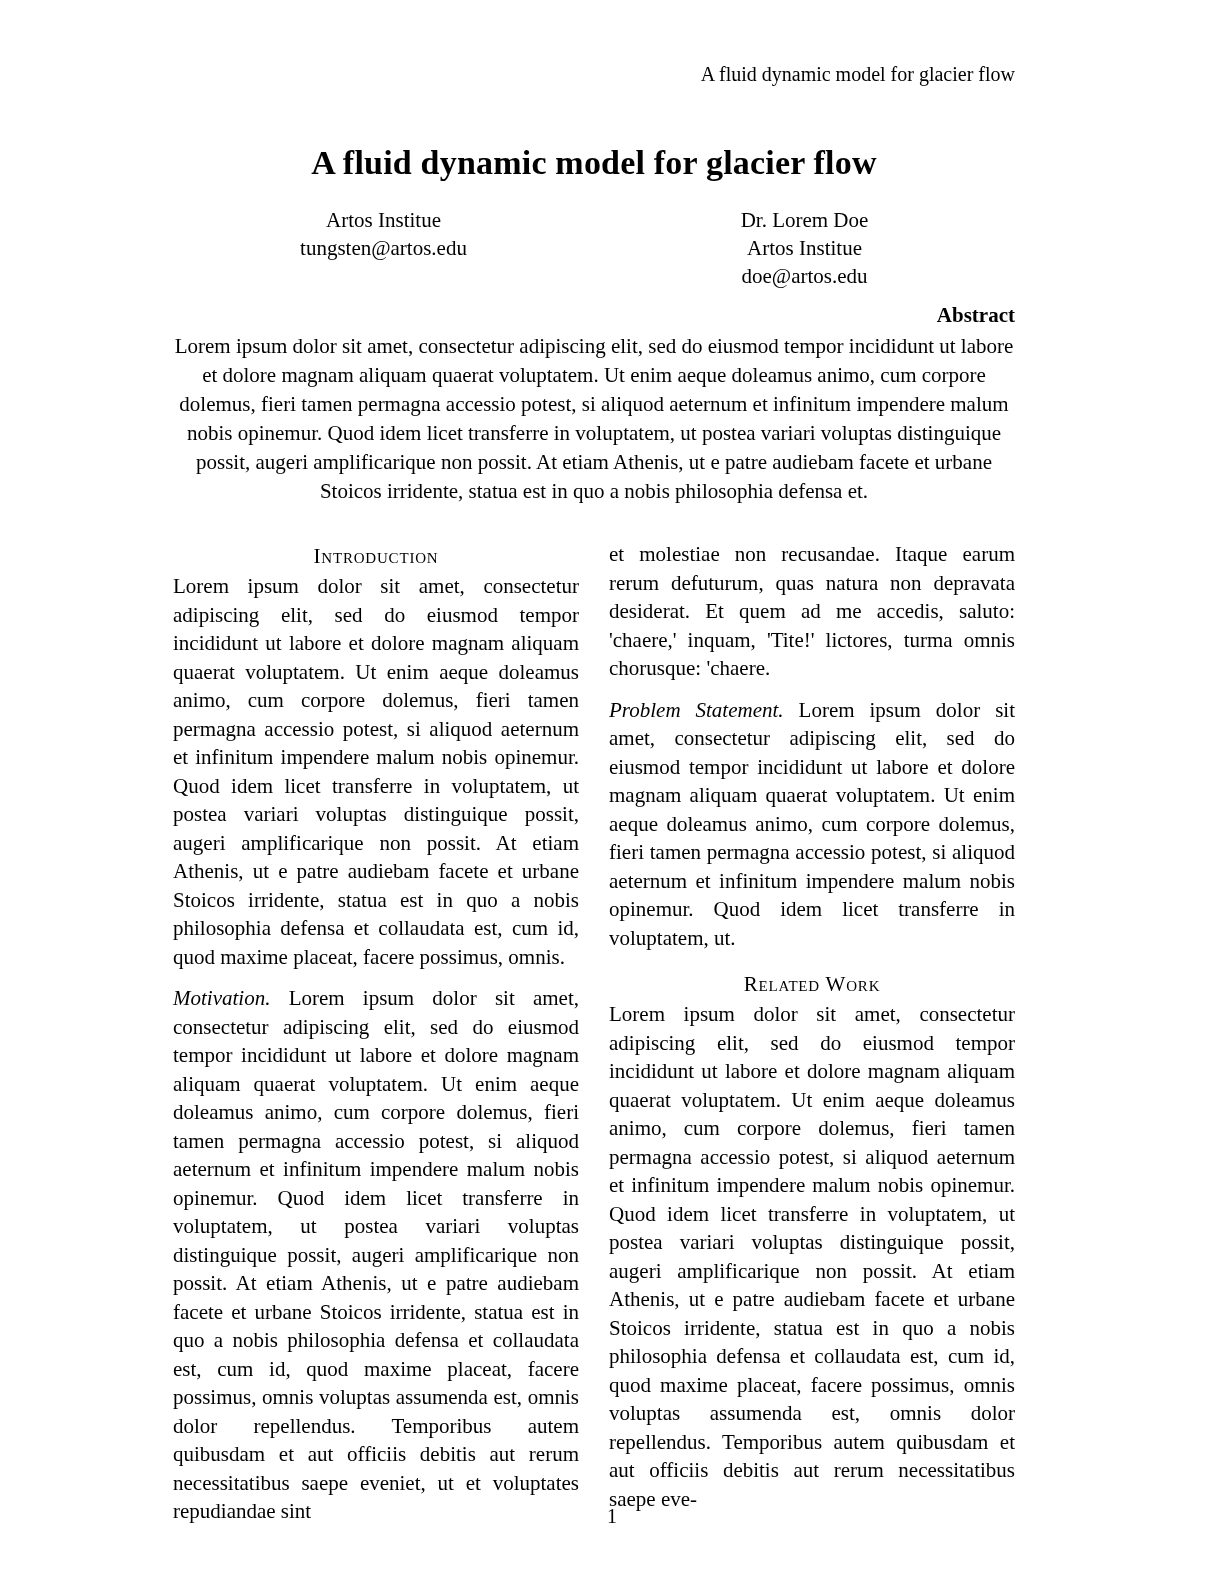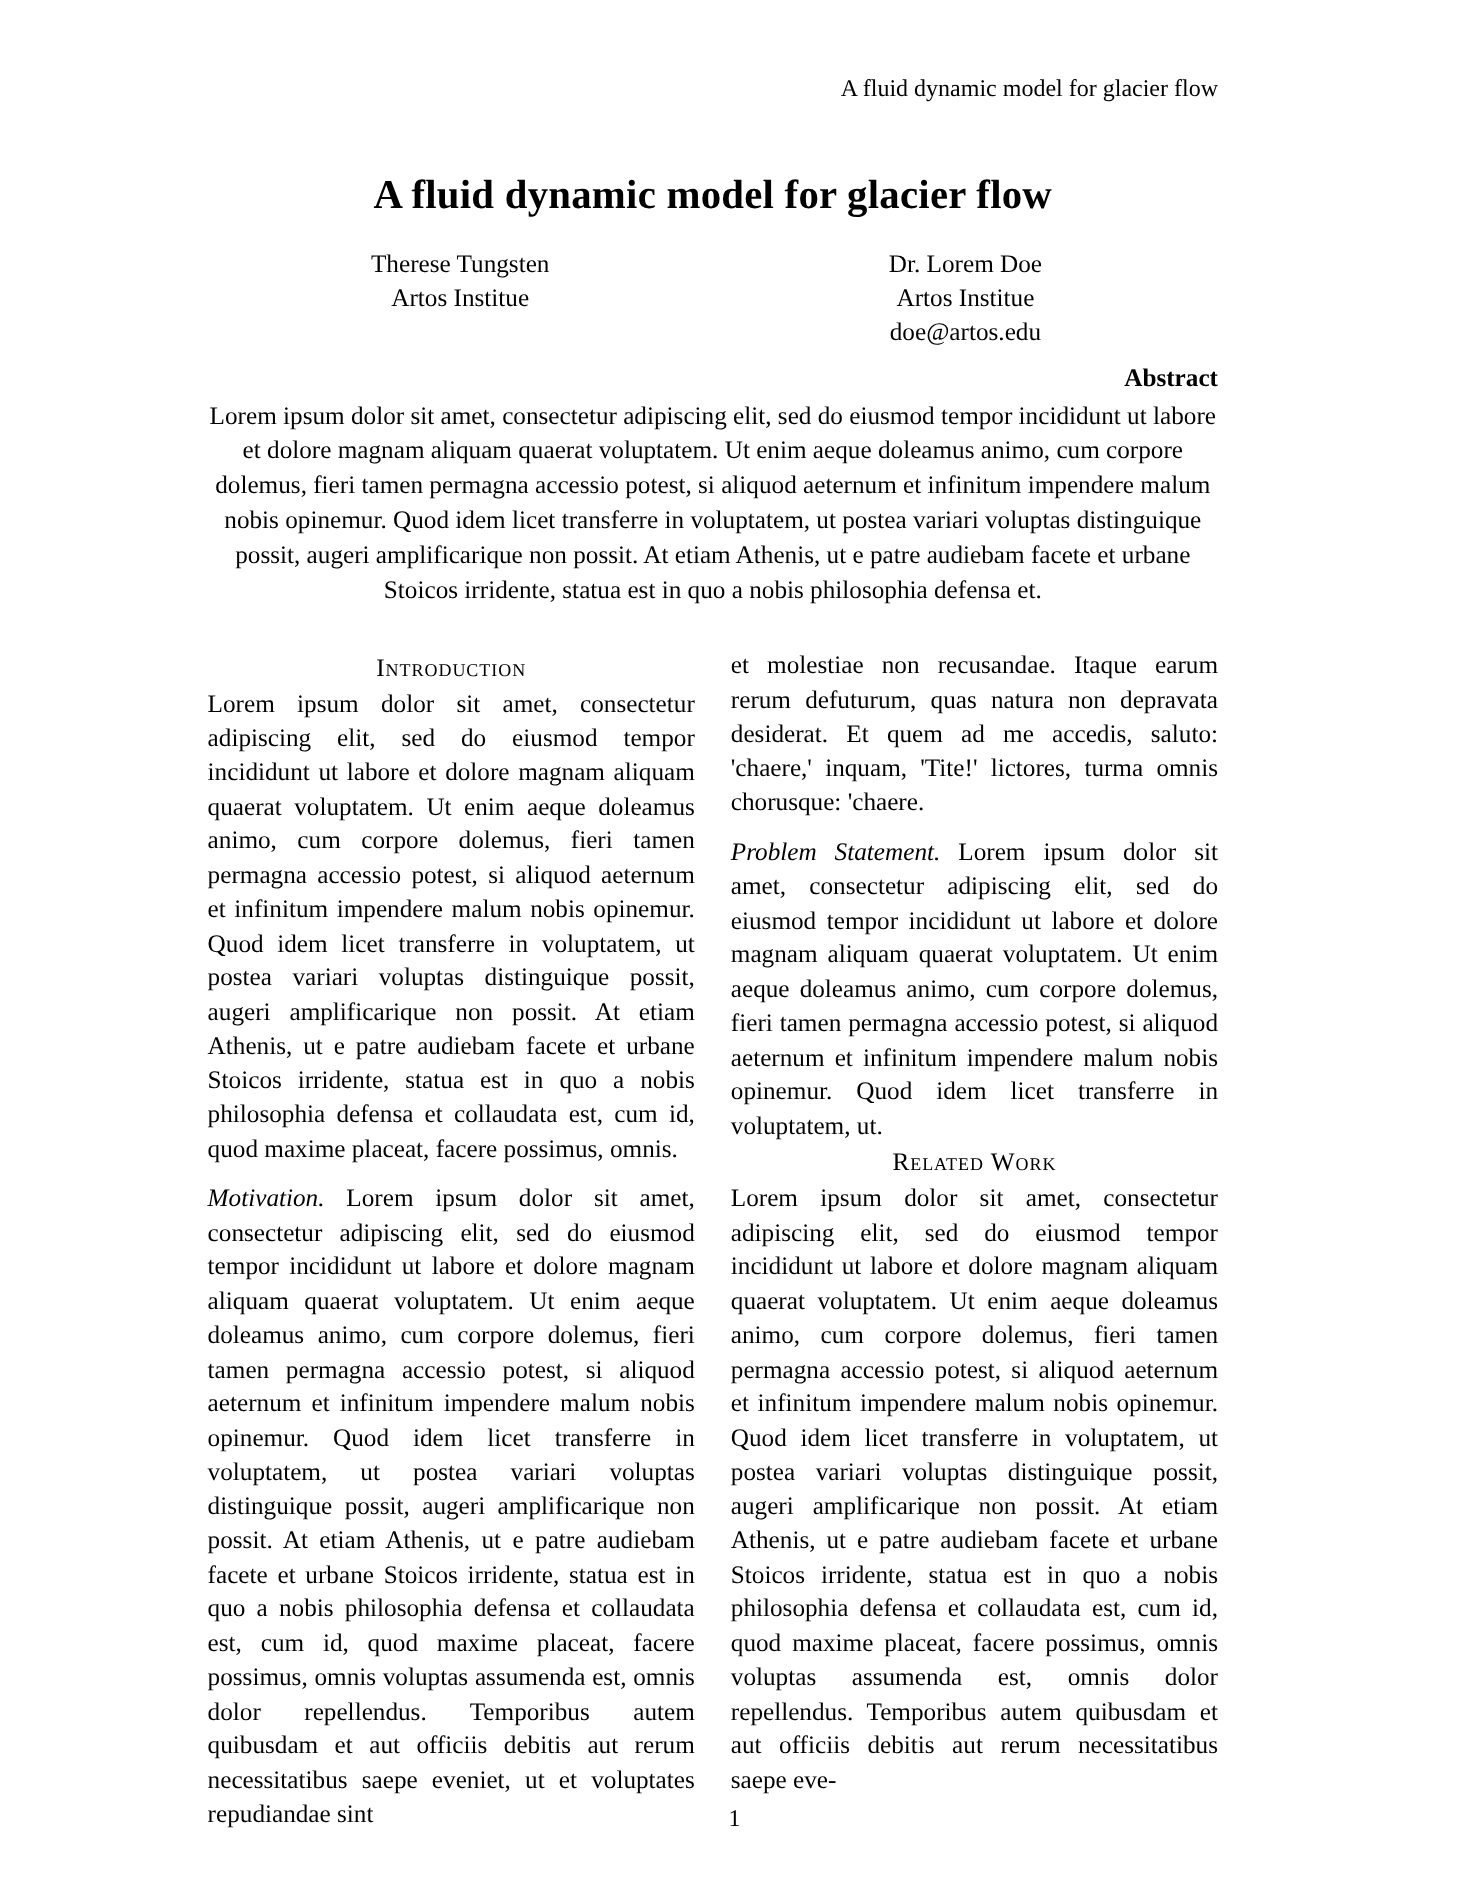--- a/index.html
+++ b/index.html
@@ -69,20 +69,21 @@
   .section-heading {
     margin: 0;
     text-align: center;
     font-variant: small-caps;
     font-weight: 500;
     font-size: 21px;
     line-height: 32px;
     letter-spacing: 0.8px;
   }
   .section-heading.spaced {
+    margin-top: 16px;
   }
   .body-par {
     margin: 13px 0 0 0;
   }
   .body-par.first {
     margin-top: 0;
   }
   .lead-in {
     font-style: italic;
   }
@@ -100,22 +101,22 @@
 <body>
 
 <div class="page">
 
   <div class="running-head">A fluid dynamic model for glacier flow</div>
 
   <h1 class="paper-title">A fluid dynamic model for glacier flow</h1>
 
   <div class="authors">
     <div class="author">
-      <div>Therese Tungsten</div>
       <div>Artos Institue</div>
+      <div>tungsten@artos.edu</div>
     </div>
     <div class="author">
       <div>Dr. Lorem Doe</div>
       <div>Artos Institue</div>
       <div>doe@artos.edu</div>
     </div>
   </div>
 
   <div class="abstract-heading">Abstract</div>
 

